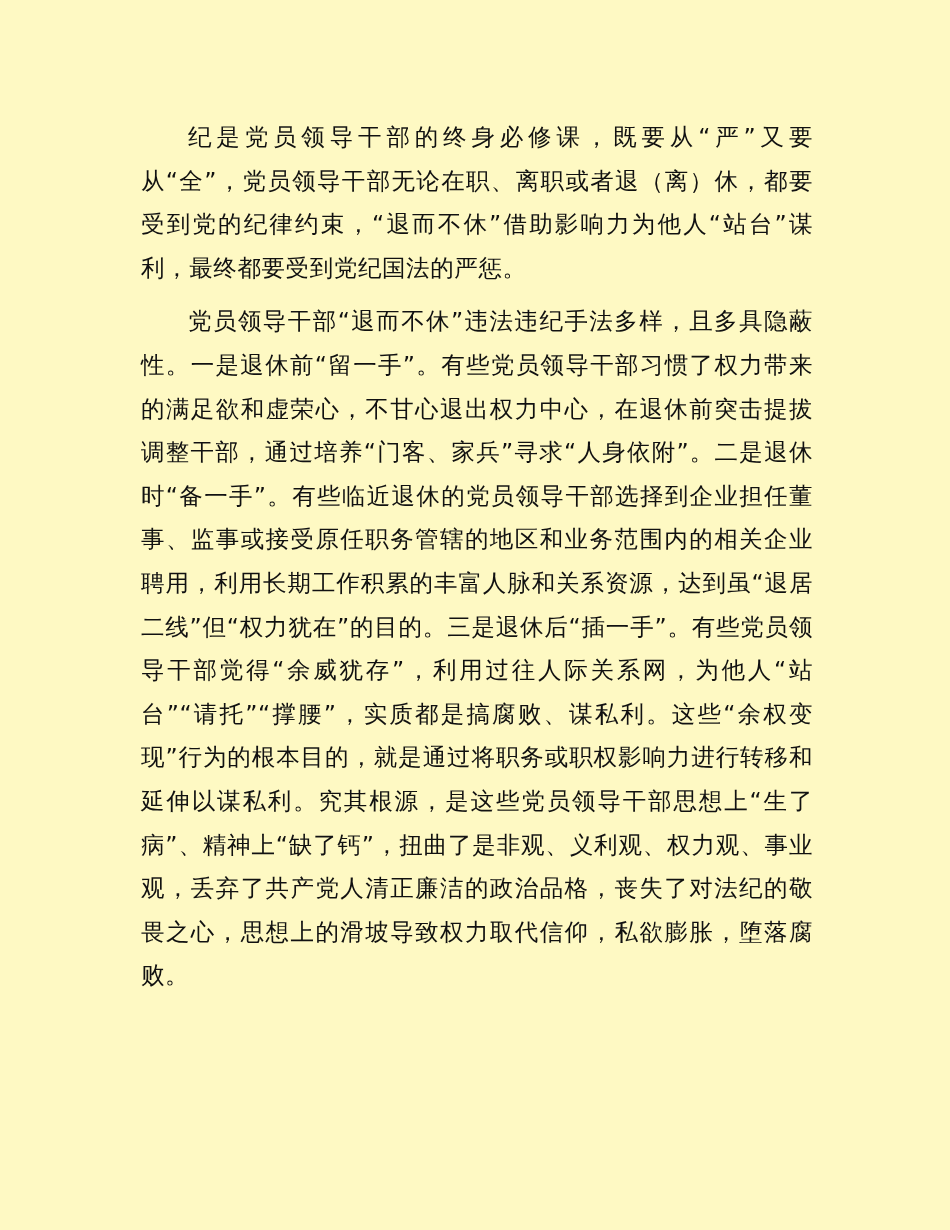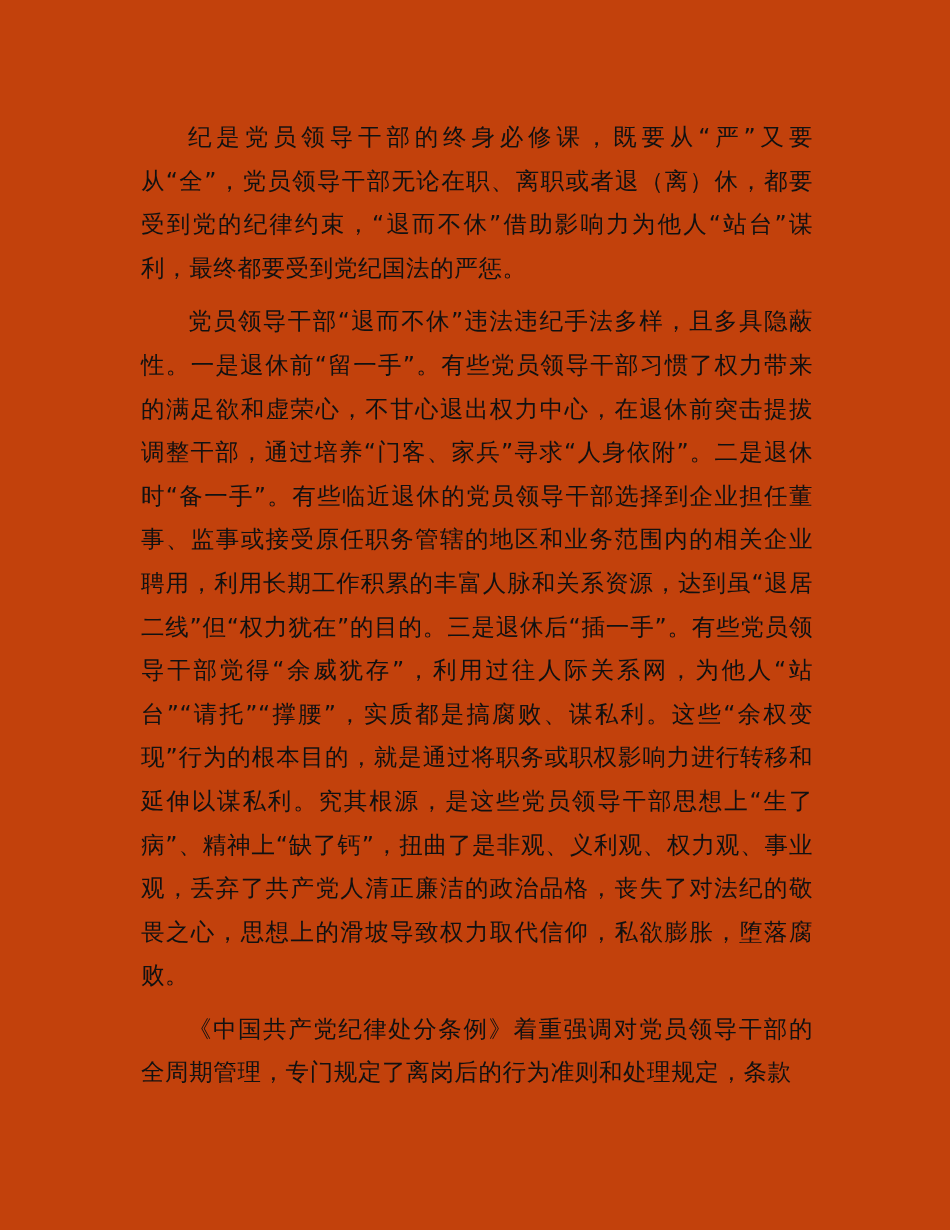--- a/index.html
+++ b/index.html
@@ -12,21 +12,21 @@
       height: 1230px;
       overflow: hidden;
       position: relative;
     }
     .page {
       position: absolute;
       left: 0;
       top: 0;
       width: 950px;
       height: 1230px;
-      background: #c2410c;
+      background: #fef9c3;
     }
     .content {
       position: absolute;
       left: 141px;
       top: 116px;
       width: 672px;
       font-family: "DejaVu Sans", "Liberation Sans", sans-serif;
       font-size: 23.5px;
       line-height: 43.6px;
       color: #111111;
@@ -40,15 +40,14 @@
       word-break: break-all;
     }
   </style>
 </head>
 <body>
 
 <div class="page">
   <div class="content">
     <p class="para">纪是党员领导干部的终身必修课，既要从“严”又要从“全”，党员领导干部无论在职、离职或者退（离）休，都要受到党的纪律约束，“退而不休”借助影响力为他人“站台”谋利，最终都要受到党纪国法的严惩。</p>
     <p class="para">党员领导干部“退而不休”违法违纪手法多样，且多具隐蔽性。一是退休前“留一手”。有些党员领导干部习惯了权力带来的满足欲和虚荣心，不甘心退出权力中心，在退休前突击提拔调整干部，通过培养“门客、家兵”寻求“人身依附”。二是退休时“备一手”。有些临近退休的党员领导干部选择到企业担任董事、监事或接受原任职务管辖的地区和业务范围内的相关企业聘用，利用长期工作积累的丰富人脉和关系资源，达到虽“退居二线”但“权力犹在”的目的。三是退休后“插一手”。有些党员领导干部觉得“余威犹存”，利用过往人际关系网，为他人“站台”“请托”“撑腰”，实质都是搞腐败、谋私利。这些“余权变现”行为的根本目的，就是通过将职务或职权影响力进行转移和延伸以谋私利。究其根源，是这些党员领导干部思想上“生了病”、精神上“缺了钙”，扭曲了是非观、义利观、权力观、事业观，丢弃了共产党人清正廉洁的政治品格，丧失了对法纪的敬畏之心，思想上的滑坡导致权力取代信仰，私欲膨胀，堕落腐败。</p>
-    <p class="para">《中国共产党纪律处分条例》着重强调对党员领导干部的全周期管理，专门规定了离岗后的行为准则和处理规定，条款</p>
   </div>
 </div>
 
 </body></html>

